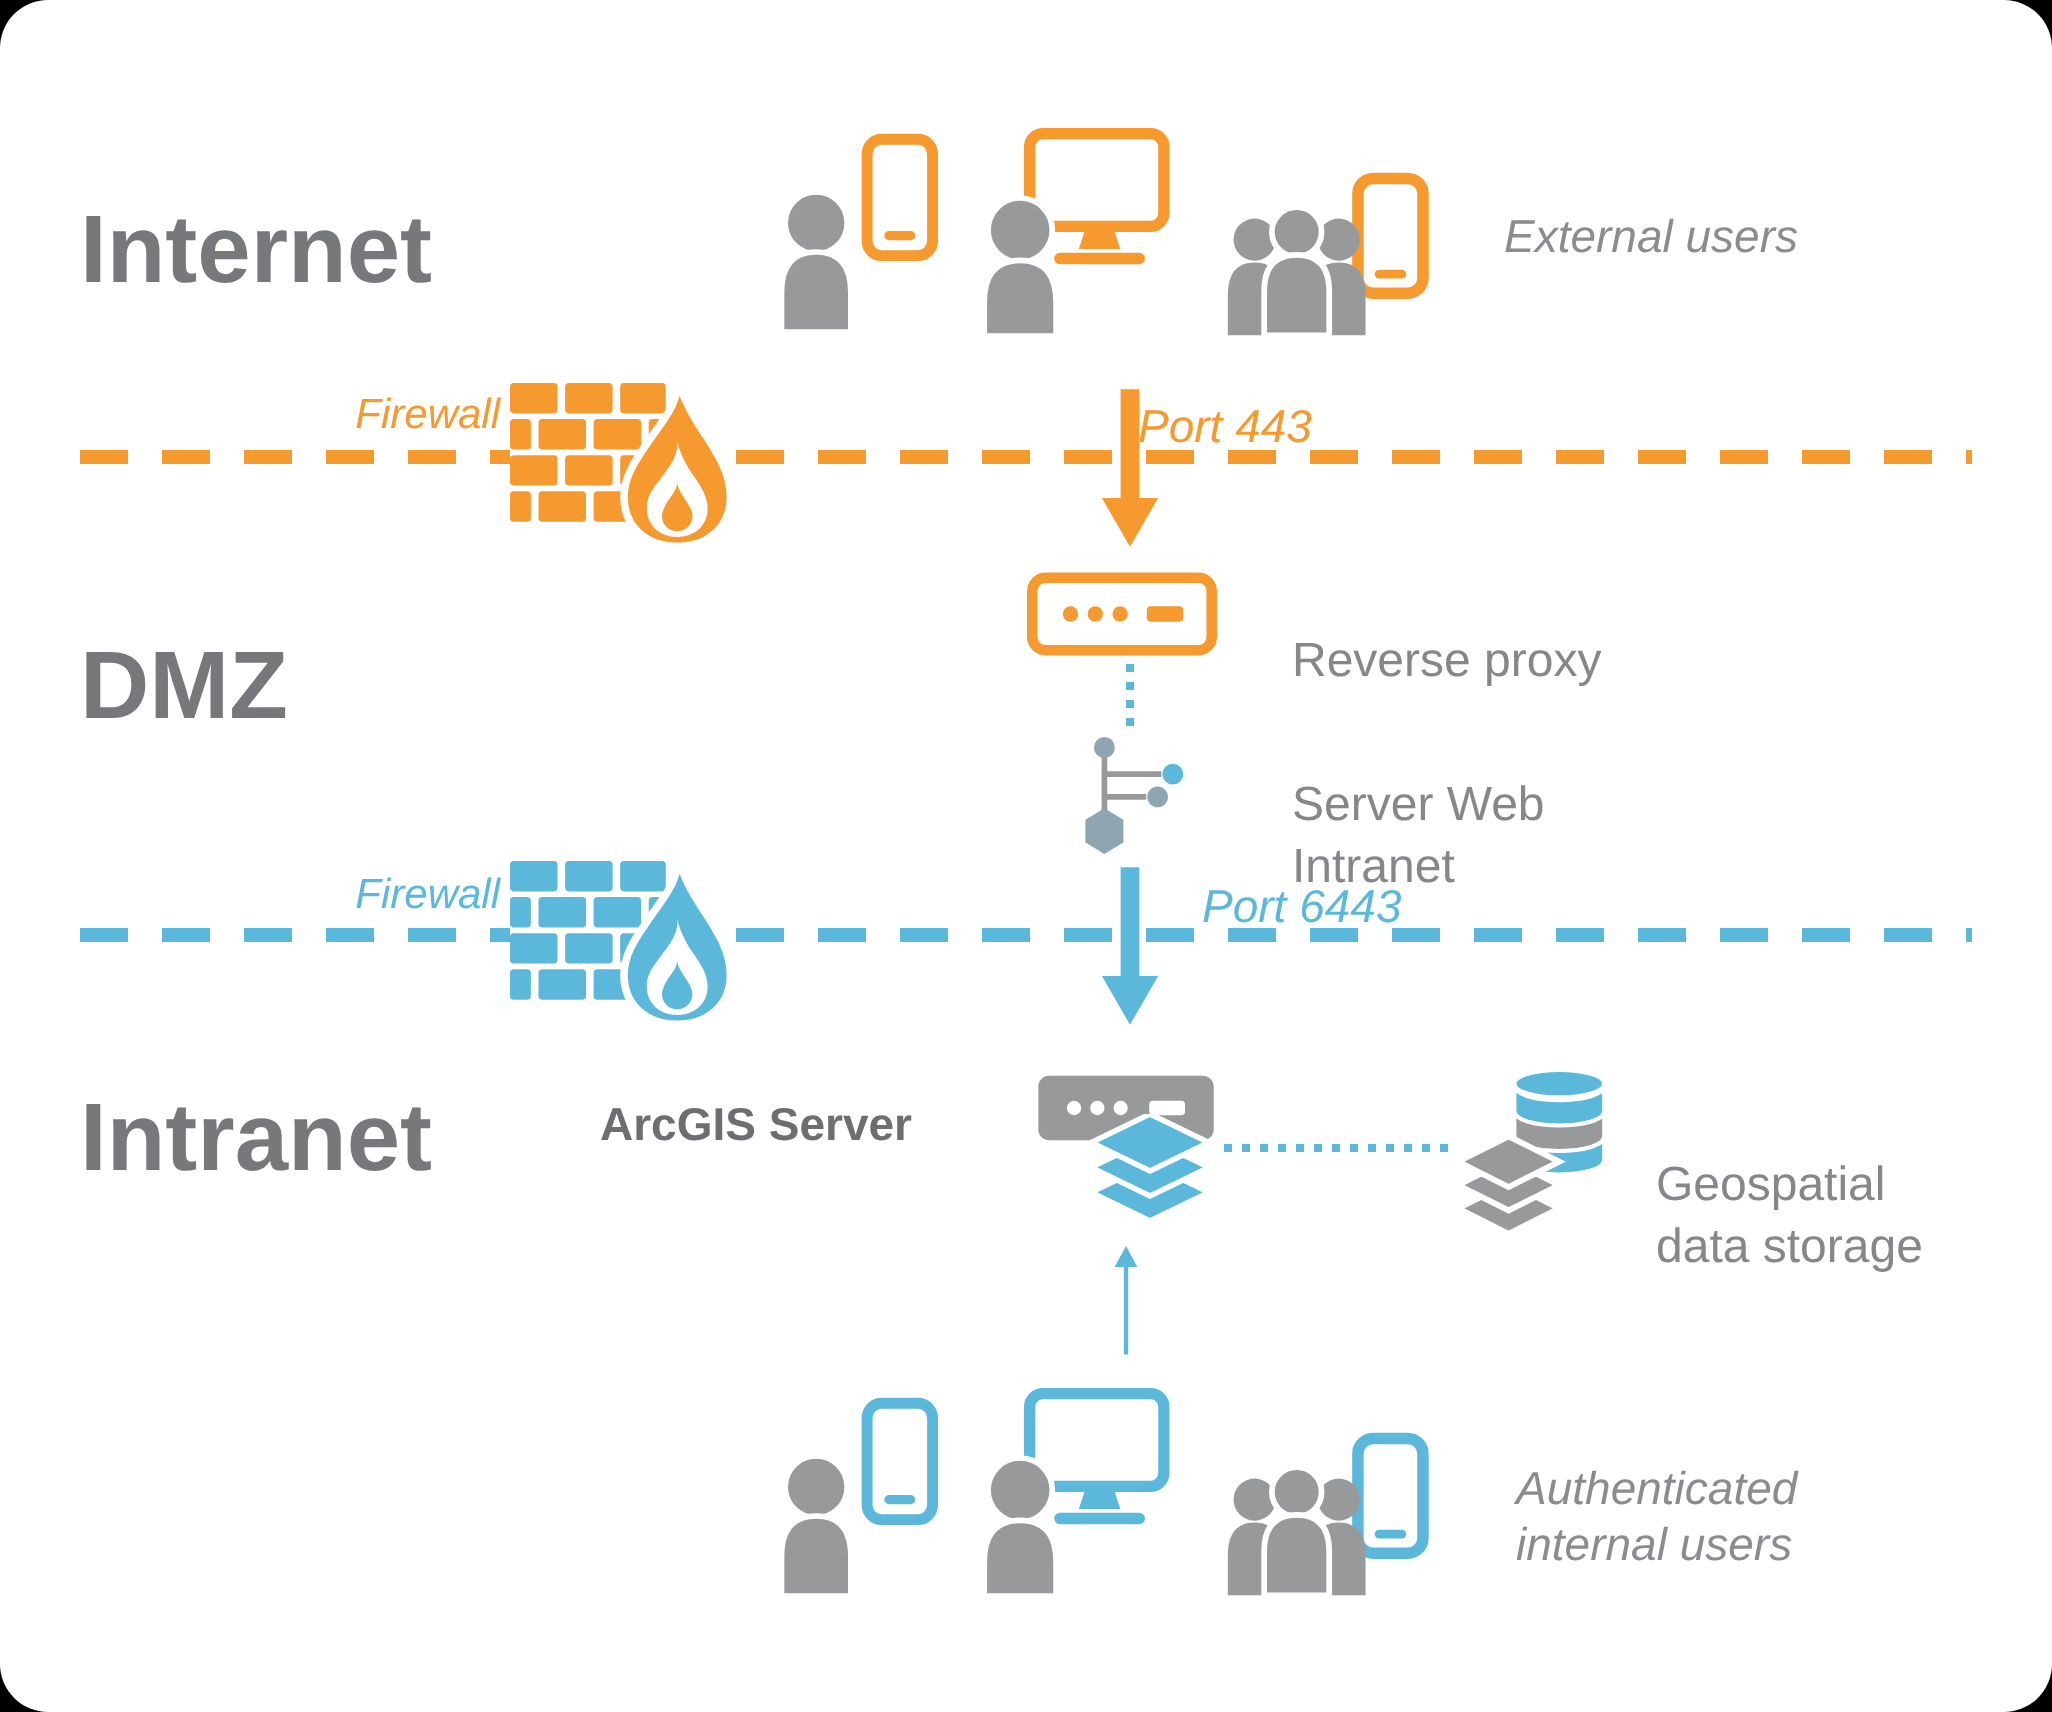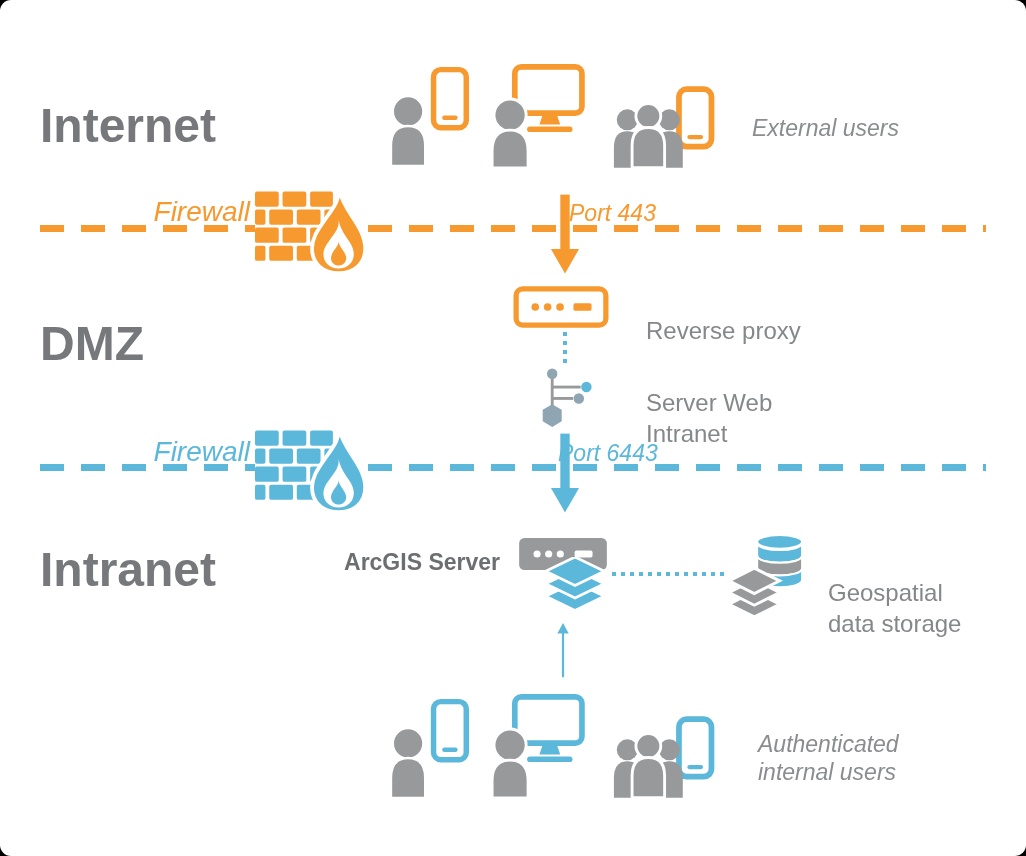--- a/index.html
+++ b/index.html
@@ -1,26 +1,26 @@
 <!DOCTYPE html>
 <html><head>
 <meta charset="utf-8">
 <style>
   html,body{margin:0;padding:0;background:#000;}
-  .stage{position:relative;width:1026px;height:856px;background:#fff;border-radius:11px;overflow:hidden;
+  .stage{position:relative;width:1026px;height:856px;background:#fff;border-radius:24px;overflow:hidden;
          font-family:"Liberation Sans","DejaVu Sans",sans-serif;}
   .abs{position:absolute;}
   .zone{font-size:48px;font-weight:700;color:#77787B;}
   .lbl{font-size:24px;color:#85878A;line-height:31px;margin-top:23px;}
   .ital{font-style:italic;font-size:23px;color:#8A8C8F;line-height:28px;}
   .orange-t{color:#F6992E;}
   .blue-t{color:#5CB8DB;}
-  .fw-label{font-style:italic;font-size:28px;width:150px;text-align:right;}
+  .fw-label{font-style:italic;font-size:21px;width:150px;text-align:right;}
   .port-label{font-style:italic;font-size:23px;}
-  .server-label{font-weight:700;font-size:23px;color:#6D6E71;text-align:right;line-height:26px;width:200px;}
+  .server-label{font-weight:700;font-size:23px;color:#6D6E71;text-align:left;line-height:26px;width:200px;}
   .dash{height:7px;left:40px;right:40px;}
   .dash.orange{background:repeating-linear-gradient(90deg,#F6992E 0 24px,transparent 24px 41px);}
   .dash.blue{background:repeating-linear-gradient(90deg,#5CB8DB 0 24px,transparent 24px 41px);}
   .dotv{width:4px;background:repeating-linear-gradient(180deg,#5CB8DB 0 4px,transparent 4px 9px);}
   .doth{height:4px;background:repeating-linear-gradient(90deg,#5CB8DB 0 4px,transparent 4px 9px);}
 </style>
 </head>
 <body>
 
 <svg width="0" height="0" style="position:absolute">
@@ -155,21 +155,21 @@
 
   <svg class="abs" style="left:388px;top:66px;color:#F6992E" width="82" height="100">
       <use href="#sym-person-tablet"></use>
     </svg>
   <svg class="abs" style="left:490px;top:64px;color:#F6992E" width="95" height="104">
       <use href="#sym-person-monitor"></use>
     </svg>
   <svg class="abs" style="left:612px;top:86px;color:#F6992E" width="110" height="82">
       <use href="#sym-group-tablet"></use>
     </svg>
-  <div class="abs ital" style="left:752px;top:114px">External users</div>
+  <div class="abs ital" style="left:752px;top:104px">External users</div>
 
   <div class="abs fw-label orange-t" style="left:100px;top:196px">Firewall</div>
   <svg class="abs" style="left:255px;top:182px;color:#F6992E" width="114" height="95">
       <use href="#sym-firewall"></use>
     </svg>
   <svg class="abs" style="left:550px;top:194px;color:#F6992E" width="30" height="80">
       <use href="#sym-arrow-down"></use>
     </svg>
   <div class="abs port-label orange-t" style="left:569px;top:200px">Port 443</div>
 
@@ -188,21 +188,21 @@
     <span>Intranet</span>
   </div>
 
   <div class="abs fw-label blue-t" style="left:100px;top:436px">Firewall</div>
   <svg class="abs" style="left:255px;top:421px;color:#5CB8DB" width="114" height="95">
       <use href="#sym-firewall"></use>
     </svg>
   <svg class="abs" style="left:550px;top:433px;color:#5CB8DB" width="30" height="80">
       <use href="#sym-arrow-down"></use>
     </svg>
-  <div class="abs port-label blue-t" style="left:558px;top:440px">Port 6443</div>
+  <div class="abs port-label blue-t" style="left:601px;top:440px">Port 6443</div>
 
   <div class="abs server-label" style="left:300px;top:549px">
     <span>ArcGIS Server</span><br>
   </div>
 
   <svg class="abs" style="left:518px;top:537px" width="90" height="34">
       <use href="#sym-server-solid"></use>
     </svg>
   <svg class="abs" style="left:543px;top:557px;color:#5CB8DB" width="64" height="57">
       <use href="#sym-layers"></use>

